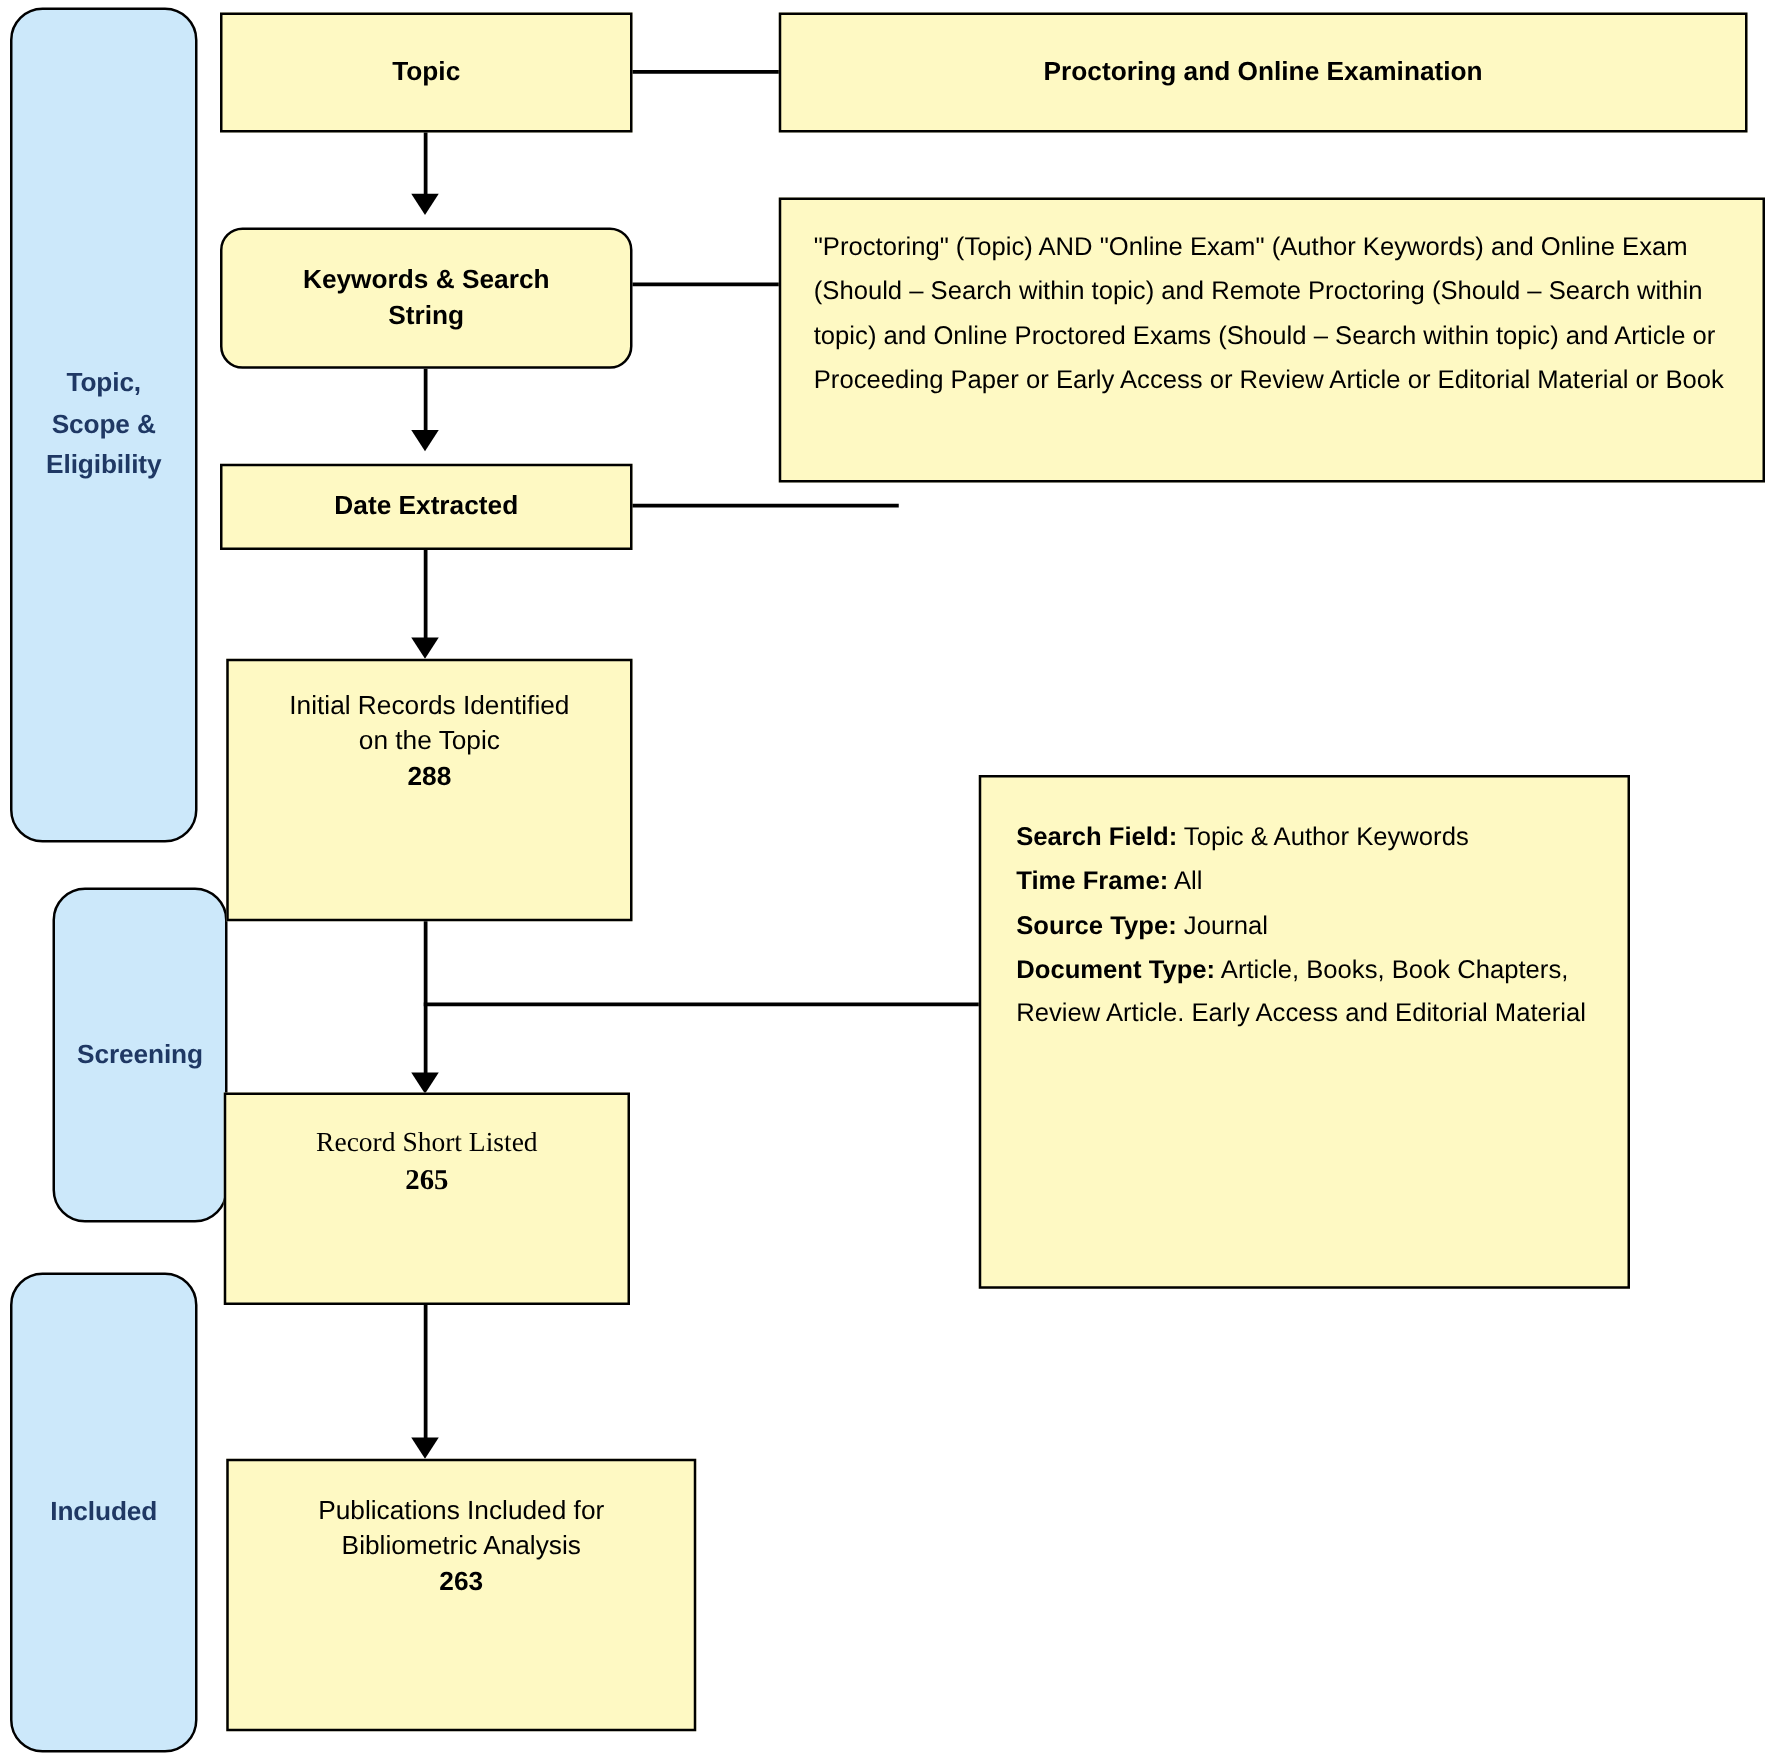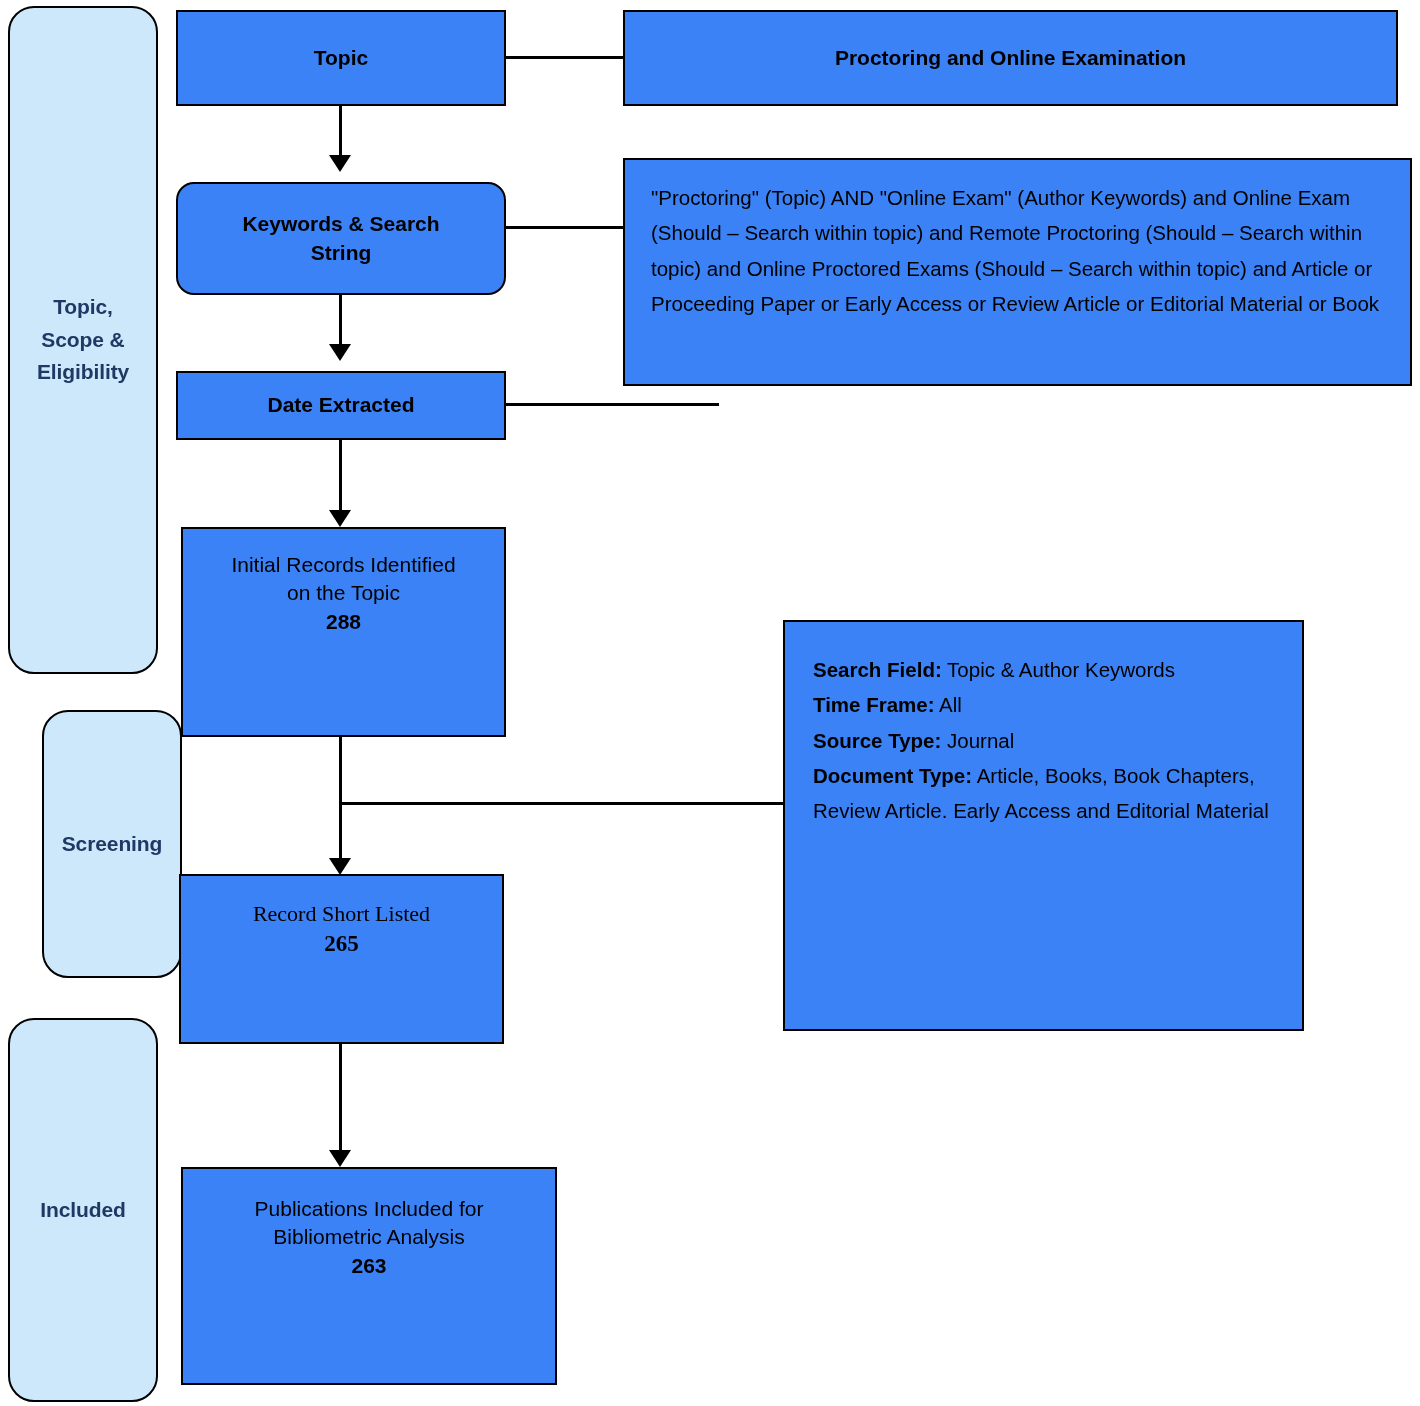--- a/index.html
+++ b/index.html
@@ -33,21 +33,21 @@
     font-family: "Liberation Sans", sans-serif;
     font-weight: bold;
     font-size: 21px;
     line-height: 1.55;
     text-align: center;
     letter-spacing: -0.1px;
   }
   
   .box {
     position: absolute;
-    background: #3b82f6;
+    background: #fef9c3;
     border: 2.5px solid #000000;
     box-sizing: border-box;
   }
   .box-inner {
     width: 100%;
     height: 100%;
     display: flex;
     flex-direction: column;
     align-items: center;
     box-sizing: border-box;

